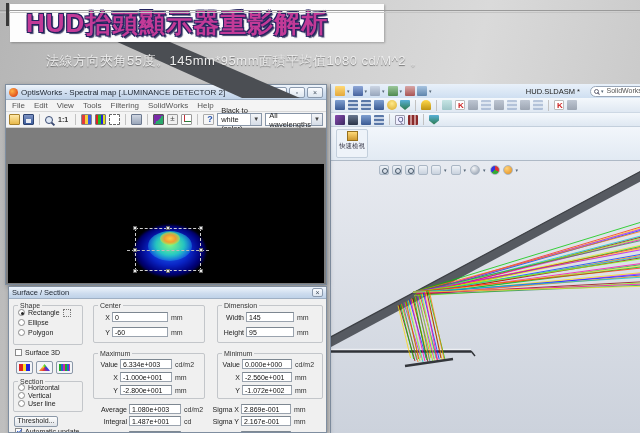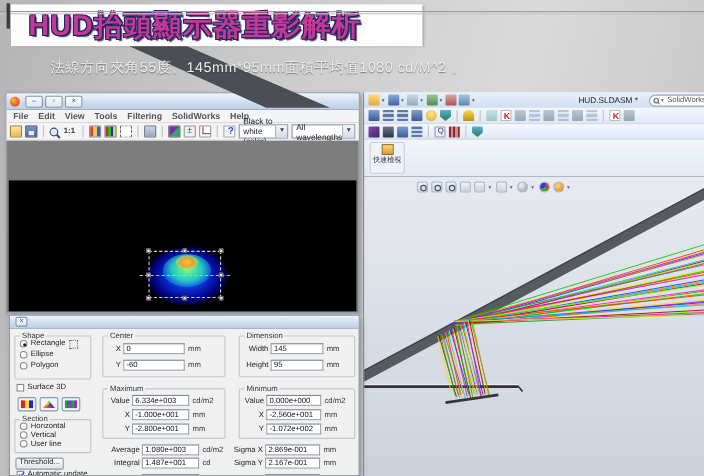--- a/index.html
+++ b/index.html
@@ -28,21 +28,21 @@
               background:linear-gradient(#eef4fb,#cddcee 60%,#bfd2e8); border-bottom:1px solid #9fb0c4;
               font-size:8px; color:#1d2530; white-space:nowrap; }
   .winbtn { width:16px; height:11px; margin-left:2px; border:1px solid #8a99ad; border-radius:2px;
             background:linear-gradient(#fbfcfe,#dde6f0); font-size:7px; line-height:9px;
             text-align:center; color:#43505f; flex:0 0 auto; }
   .btn-min::before{content:"–";} .btn-max::before{content:"▫";} .btn-close::before{content:"×";}
 
   
   #optis { left:5px; top:84px; width:322px; height:201px; }
   .menubar { height:12px; background:#f4f4f4; border-bottom:1px solid #d8d8d8;
-             display:flex; gap:9px; align-items:center; padding:0 6px; font-size:8px; color:#555;font-weight:bold; }
+             display:flex; gap:9px; align-items:center; padding:0 6px; font-size:8px; color:#555; }
   .otoolbar { height:16px; background:#f4f4f4; border-bottom:1px solid #cfcfcf;
               display:flex; align-items:center; gap:3px; padding:0 3px; }
   .sep { width:1px; height:11px; background:#c2c2c2; margin:0 2px; flex:0 0 auto; }
   .ic { width:11px; height:11px; border-radius:1px; flex:0 0 auto; position:relative; }
   .ic-folder { background:linear-gradient(#ffe9a8,#e8b84a); border:1px solid #a8812c; }
   .ic-save { background:linear-gradient(#7d93c4,#3d5d9c); border:1px solid #2c4270; }
   .ic-save::after { content:""; position:absolute; left:2px; top:4px; width:5px; height:4px; background:#e8ecf4; }
   .ic-mag { width:8px; height:8px; border:1.5px solid #3a4a72; border-radius:50%; background:#dfe8f5; }
   .ic-mag::after { content:""; position:absolute; width:4px; height:2px; background:#3a4a72;
                    right:-3px; bottom:-2px; transform:rotate(45deg); }
@@ -323,20 +323,21 @@
         </g>
       <line x1="74" y1="205" x2="122" y2="198" stroke="#33363b" stroke-width="2.6"></line>
     </svg>
     <div class="scroll-strip"></div>
   </div>
 </div>
 
 <div id="optis" class="win">
   <div class="titlebar">
     <span style="width:9px;height:9px;border-radius:50%;background:radial-gradient(circle at 35% 35%,#ffb347,#d42a0e);margin-right:3px;flex:0 0 auto;"></span>
+    <span style="overflow:hidden;flex:1 1 auto;">OptisWorks - Spectral map [.LUMINANCE DETECTOR 2]</span>
     <span class="winbtn btn-min"></span>
     <span class="winbtn btn-max"></span>
     <span class="winbtn btn-close"></span>
   </div>
   <div class="menubar">
     <span>File</span>
     <span>Edit</span>
     <span>View</span>
     <span>Tools</span>
     <span>Filtering</span>
@@ -386,20 +387,21 @@
         <span class="handle h-sw"></span>
         <span class="handle h-s"></span>
         <span class="handle h-se"></span>
       </div>
     </div>
   </div>
 </div>
 
 <div id="panel" class="win">
   <div class="titlebar">
+    <span style="flex:1 1 auto">Surface / Section</span>
     <span class="winbtn btn-close"></span>
   </div>
   <div class="pbody">
 
     <div class="group" style="left:4px;top:6px;width:70px;height:40px">
       <span class="glabel">Shape</span>
       <div class="optrow">
           <span class="radio on"></span>
           <span>Rectangle</span>
           <span class="gridico"></span>

